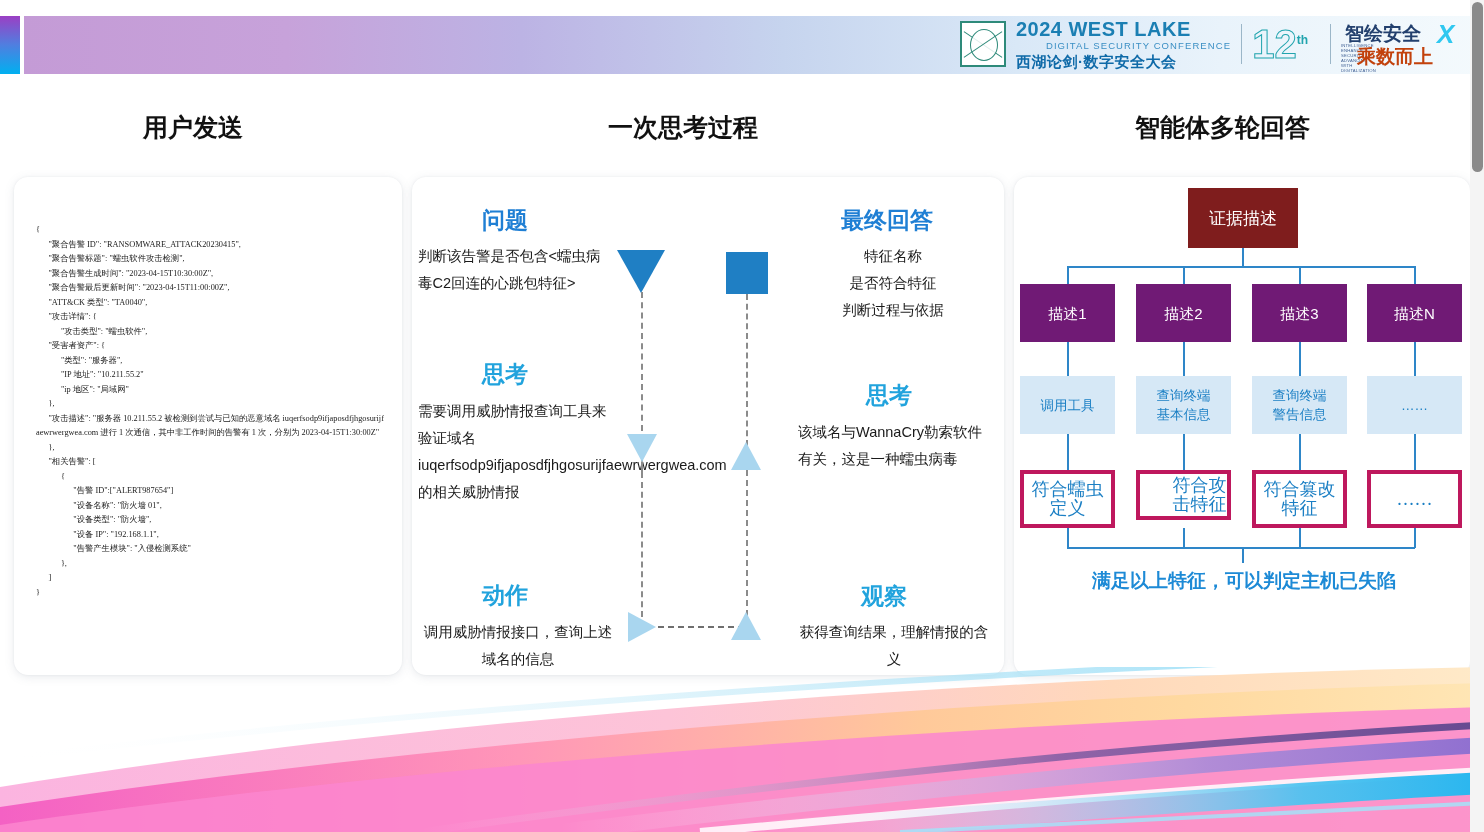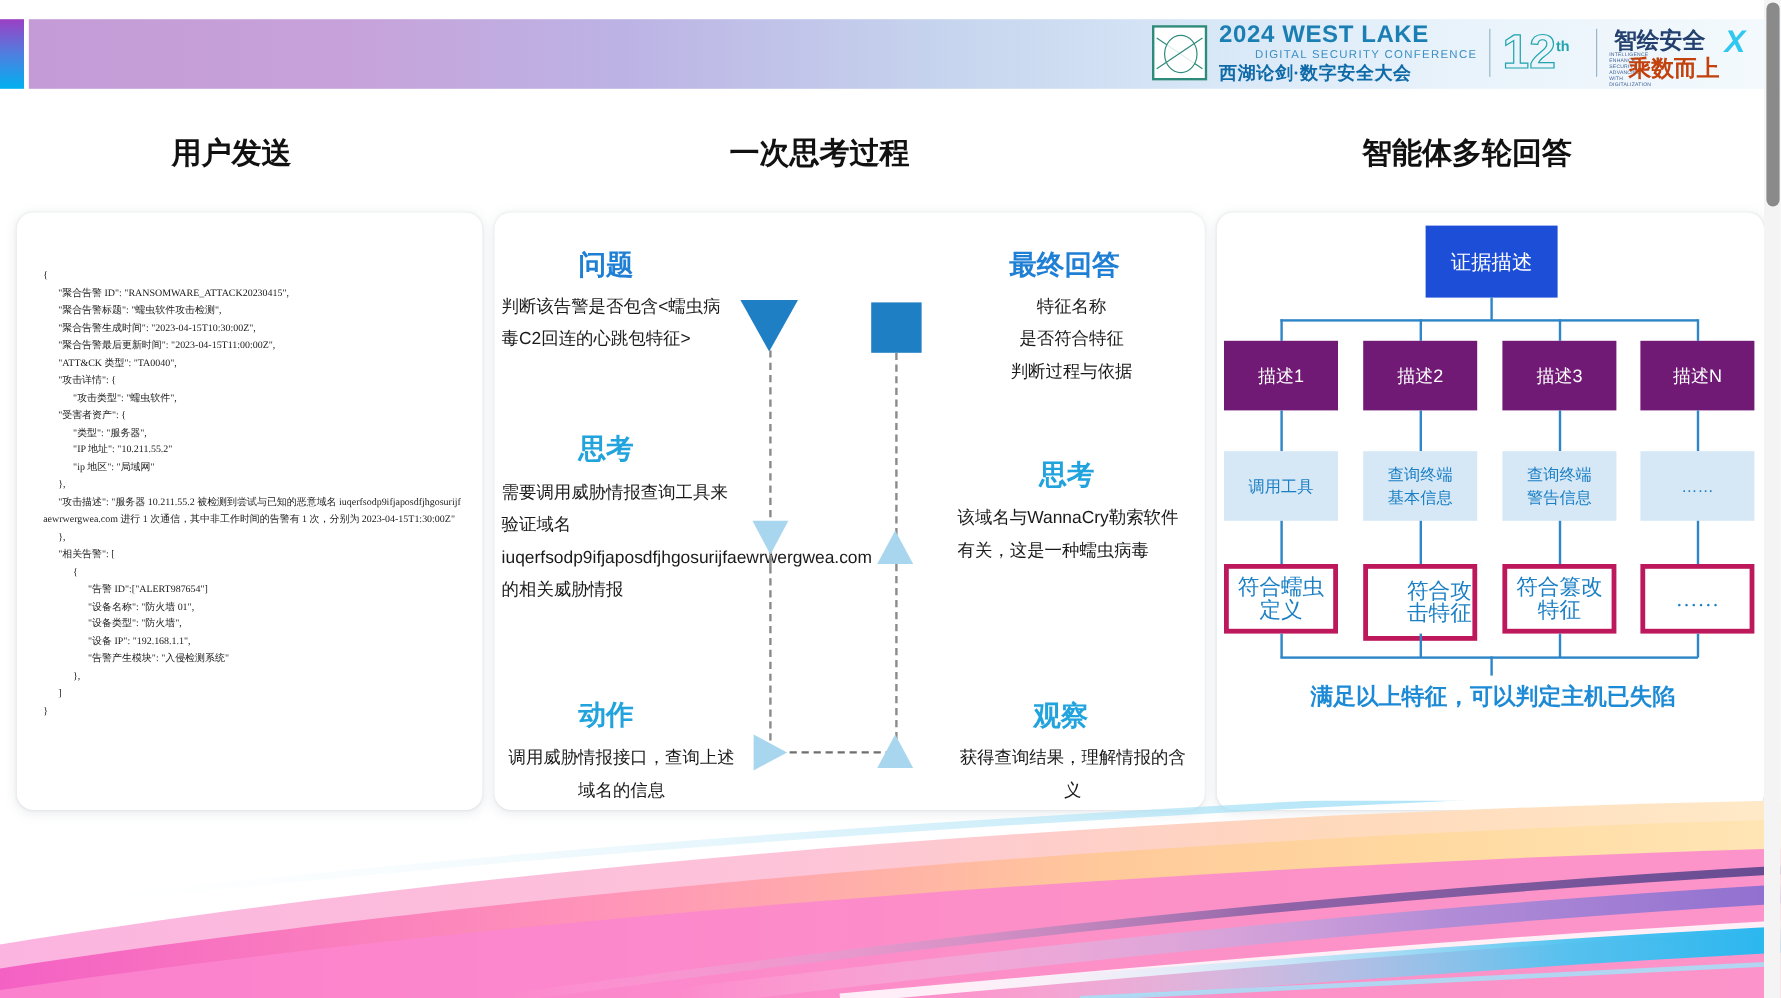--- a/index.html
+++ b/index.html
@@ -202,21 +202,21 @@
   }
 
   
   .node {
     position: absolute;
     display: flex; align-items: center; justify-content: center;
     text-align: center;
     line-height: 19px;
   }
   .node-root {
-    background: #1d4ed8; color: #ffffff;
+    background: #7f1d1d; color: #ffffff;
     font-size: 17px;
   }
   .node-lvl1 {
     background: #701a75; color: #ffffff;
     font-size: 15px;
   }
   .node-lvl2 {
     background: #d6e8f6; color: #1b7fc4;
     font-size: 13.5px;
   }
@@ -381,21 +381,21 @@
 <div class="node node-lvl2" style="left:1367px; top:376px; width:95px; height:58px;">
     <span>……</span>
   </div>
 
 <div class="tline v" style="left:1067px; top:434px; height:36px;"></div>
 <div class="tline v" style="left:1183px; top:434px; height:36px;"></div>
 <div class="tline v" style="left:1299px; top:434px; height:36px;"></div>
 <div class="tline v" style="left:1414px; top:434px; height:36px;"></div>
 
 <div class="node node-lvl3" style="left:1020px; top:470px; width:95px; height:58px;">符合蠕虫定义</div>
-<div class="node node-lvl3" style="left:1136px; top:470px; width:95px; height:64px;padding-left:32px;">符合攻击特征</div>
+<div class="node node-lvl3" style="left:1136px; top:470px; width:95px; height:50px;padding-left:32px;">符合攻击特征</div>
 <div class="node node-lvl3" style="left:1252px; top:470px; width:95px; height:58px;">符合篡改特征</div>
 <div class="node node-lvl3" style="left:1367px; top:470px; width:95px; height:58px;">……</div>
 
 <div class="tline v" style="left:1067px; top:528px; height:20px;"></div>
 <div class="tline v" style="left:1183px; top:528px; height:20px;"></div>
 <div class="tline v" style="left:1299px; top:528px; height:20px;"></div>
 <div class="tline v" style="left:1414px; top:528px; height:20px;"></div>
 <div class="tline h" style="left:1067px; top:547px; width:348px;"></div>
 <div class="tline v" style="left:1242px; top:547px; height:16px;"></div>
 

